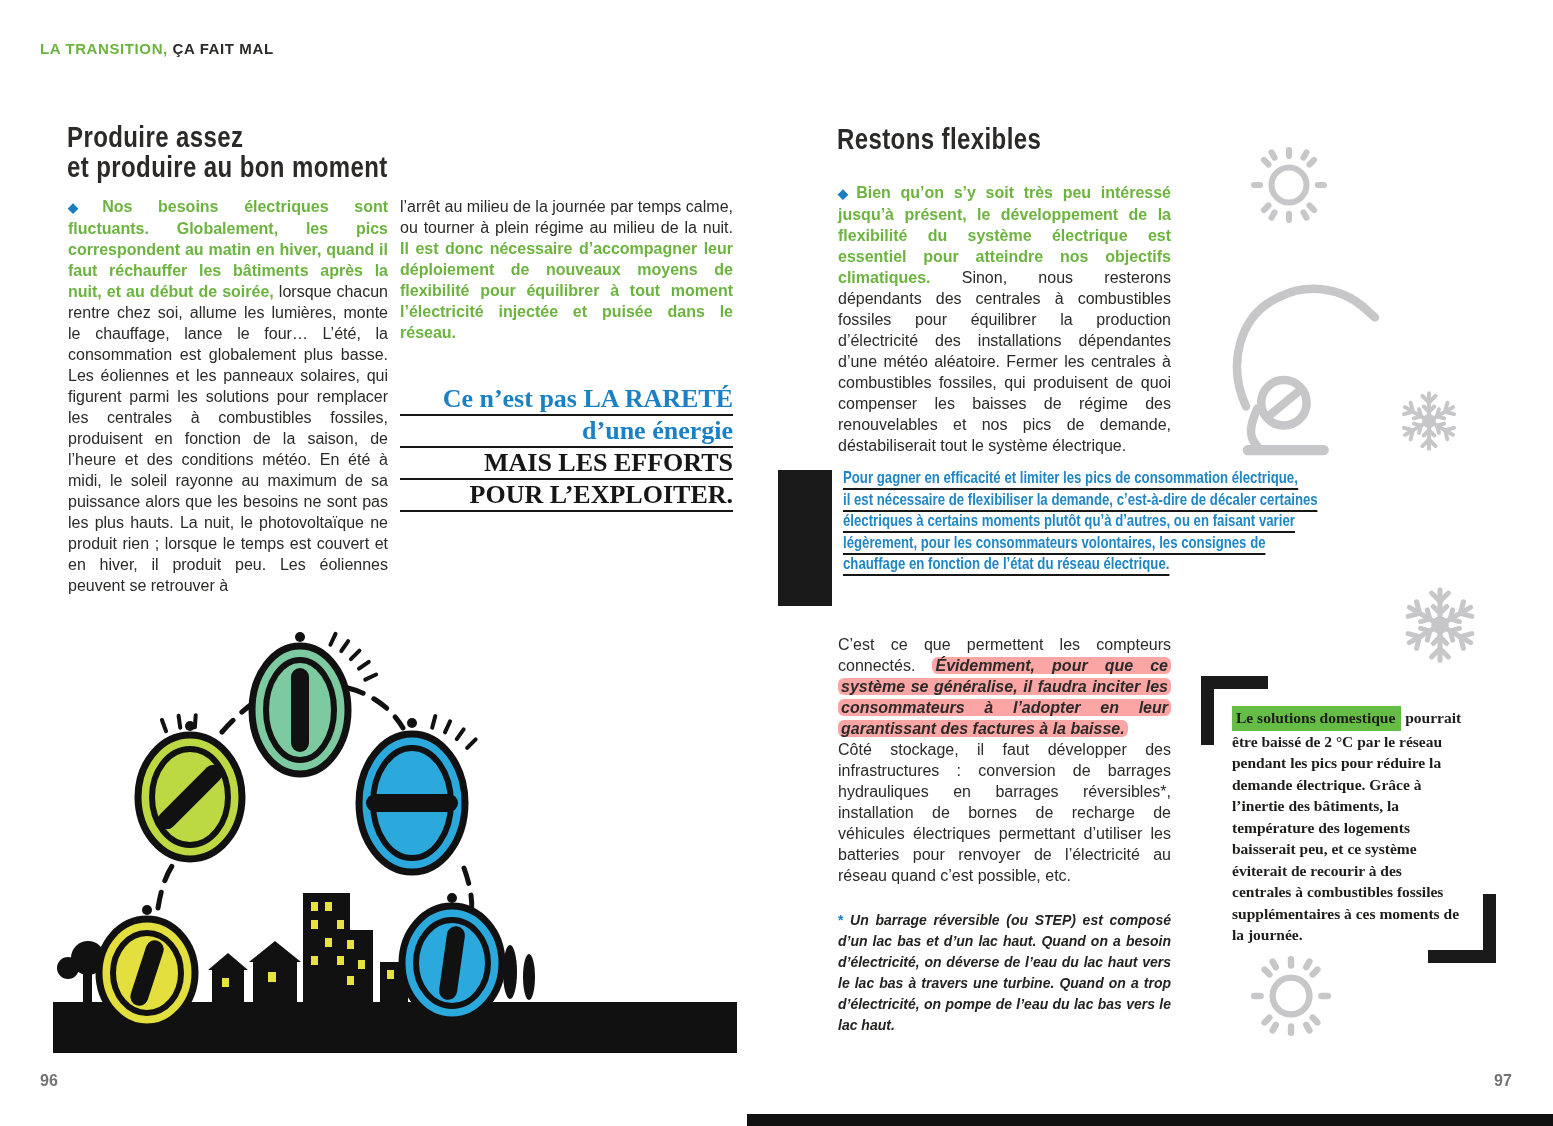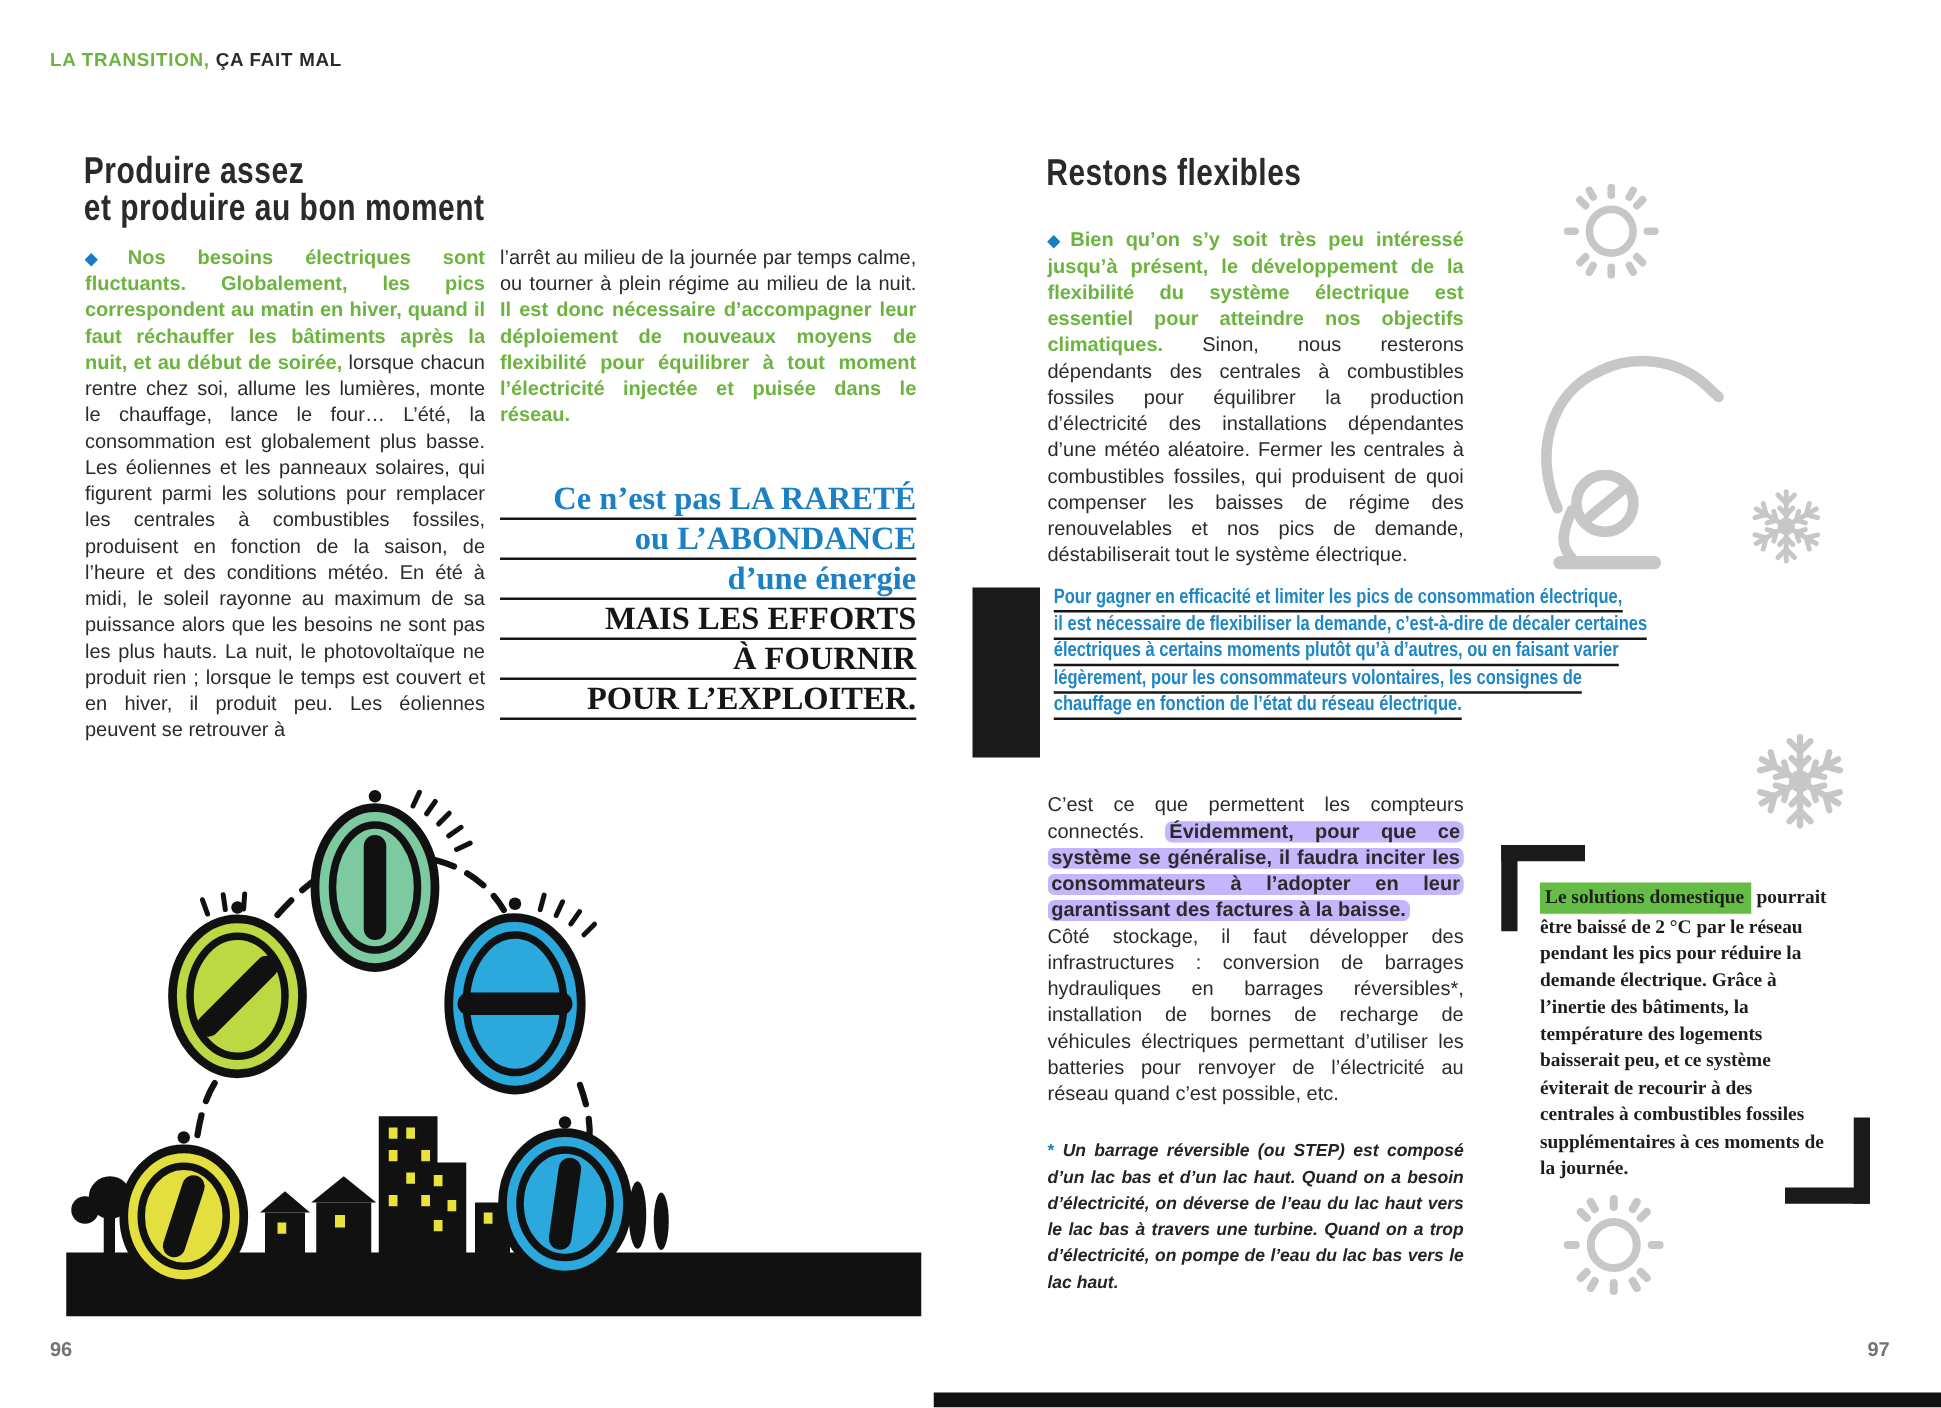--- a/index.html
+++ b/index.html
@@ -28,21 +28,21 @@
   .pq-black{color:#161616;}
 
   
   .bp{width:530px;}
   .bp-row{height:21.5px;}
   .bp-line{display:inline-block;white-space:nowrap;transform:scaleX(.8);transform-origin:left;
      font-weight:700;font-size:16.5px;color:#1f86c6;border-bottom:2.5px solid #161616;padding-bottom:1px;}
   .blackblock{left:778px;top:470px;width:54px;height:136px;background:#1a1a1a;}
 
   
-  .hl-yellow{background:#c4b5fd;font-weight:700;border-radius:6px;
+  .hl-yellow{background:#fca5a5;font-weight:700;font-style:italic;border-radius:6px;
      padding:0 3px;-webkit-box-decoration-break:clone;box-decoration-break:clone;}
   .sb-title{background:#66bd45;display:inline-block;padding:1px 6px 2px 4px;font-weight:700;}
 
   
   .sidebar{left:1232px;top:706px;width:232px;font-family:"Liberation Serif",serif;
      font-weight:700;font-size:15.5px;line-height:21.5px;color:#1d1d1b;}
   .bracket-tl{left:1201px;top:676px;width:54px;height:56px;
      border-left:13px solid #1a1a1a;border-top:13px solid #1a1a1a;}
   .bracket-br{left:1428px;top:894px;width:55px;height:56px;
      border-right:13px solid #1a1a1a;border-bottom:13px solid #1a1a1a;}
@@ -109,24 +109,22 @@
 <div class="abs col" style="left:68px;top:196px;width:320px;">
   <span class="bullet">◆</span><span class="greenb">Nos besoins électriques sont fluctuants. Globalement, les pics correspondent au matin en hiver, quand il faut réchauffer les bâtiments après la nuit, et au début de soirée,</span><span> lorsque chacun rentre chez soi, allume les lumières, monte le chauffage, lance le four… L’été, la consommation est globalement plus basse. Les éoliennes et les panneaux solaires, qui figurent parmi les solutions pour remplacer les centrales à combustibles fossiles, produisent en fonction de la saison, de l’heure et des conditions météo. En été à midi, le soleil rayonne au maximum de sa puissance alors que les besoins ne sont pas les plus hauts. La nuit, le photovoltaïque ne produit rien ; lorsque le temps est couvert et en hiver, il produit peu. Les éoliennes peuvent se retrouver à</span>
 </div>
 
 <div class="abs col" style="left:400px;top:196px;width:333px;">
   <span>l’arrêt au milieu de la journée par temps calme, ou tourner à plein régime au milieu de la nuit. </span><span class="greenb">Il est donc nécessaire d’accompagner leur déploiement de nouveaux moyens de flexibilité pour équilibrer à tout moment l’électricité injectée et puisée dans le réseau.</span>
 </div>
 
 <div class="abs pq" style="left:400px;top:362px;margin-top:23px;">
   <div class="pq-line pq-blue">Ce n’est pas LA RARETÉ</div>
-  <div class="pq-line pq-blue">ou L’ABONDANCE</div>
   <div class="pq-line pq-blue">d’une énergie</div>
   <div class="pq-line pq-black">MAIS LES EFFORTS</div>
-  <div class="pq-line pq-black">À FOURNIR</div>
   <div class="pq-line pq-black">POUR L’EXPLOITER.</div>
 </div>
 
 <svg class="abs" style="left:50px;top:610px;" width="690" height="455" viewBox="0 0 690 455">
 
   <g fill="#111">
     <rect x="3" y="392" width="684" height="51"></rect>
     <circle cx="38" cy="348" r="17"></circle>
       <circle cx="18" cy="358" r="11"></circle>
     <rect x="33" y="352" width="9" height="42"></rect>

